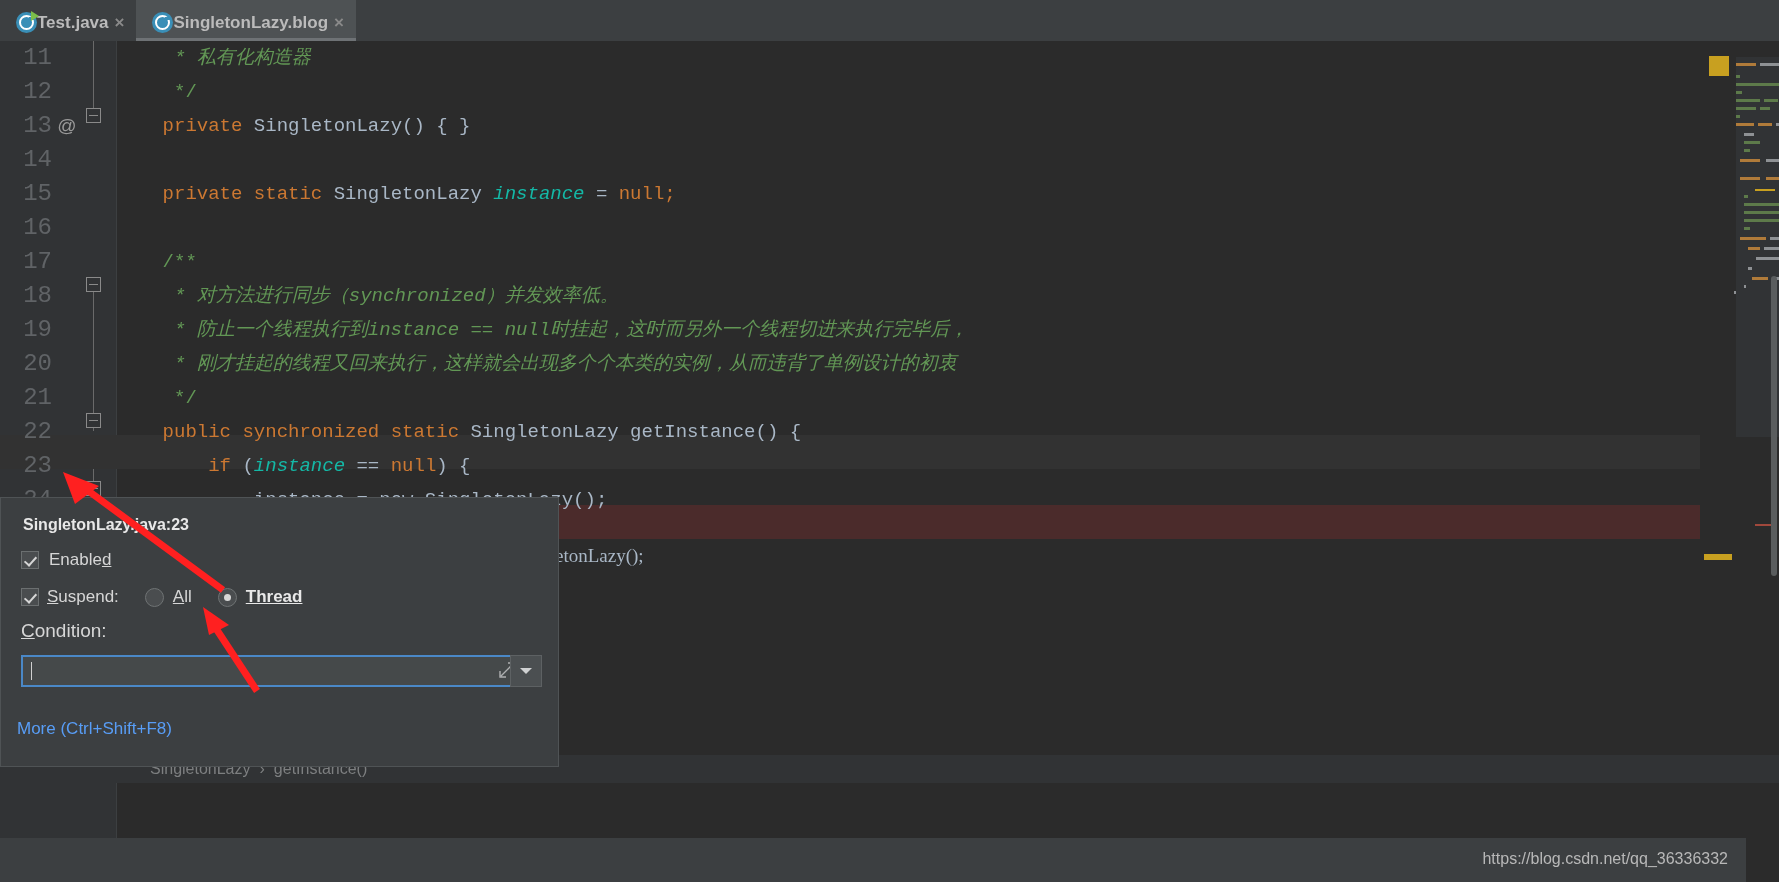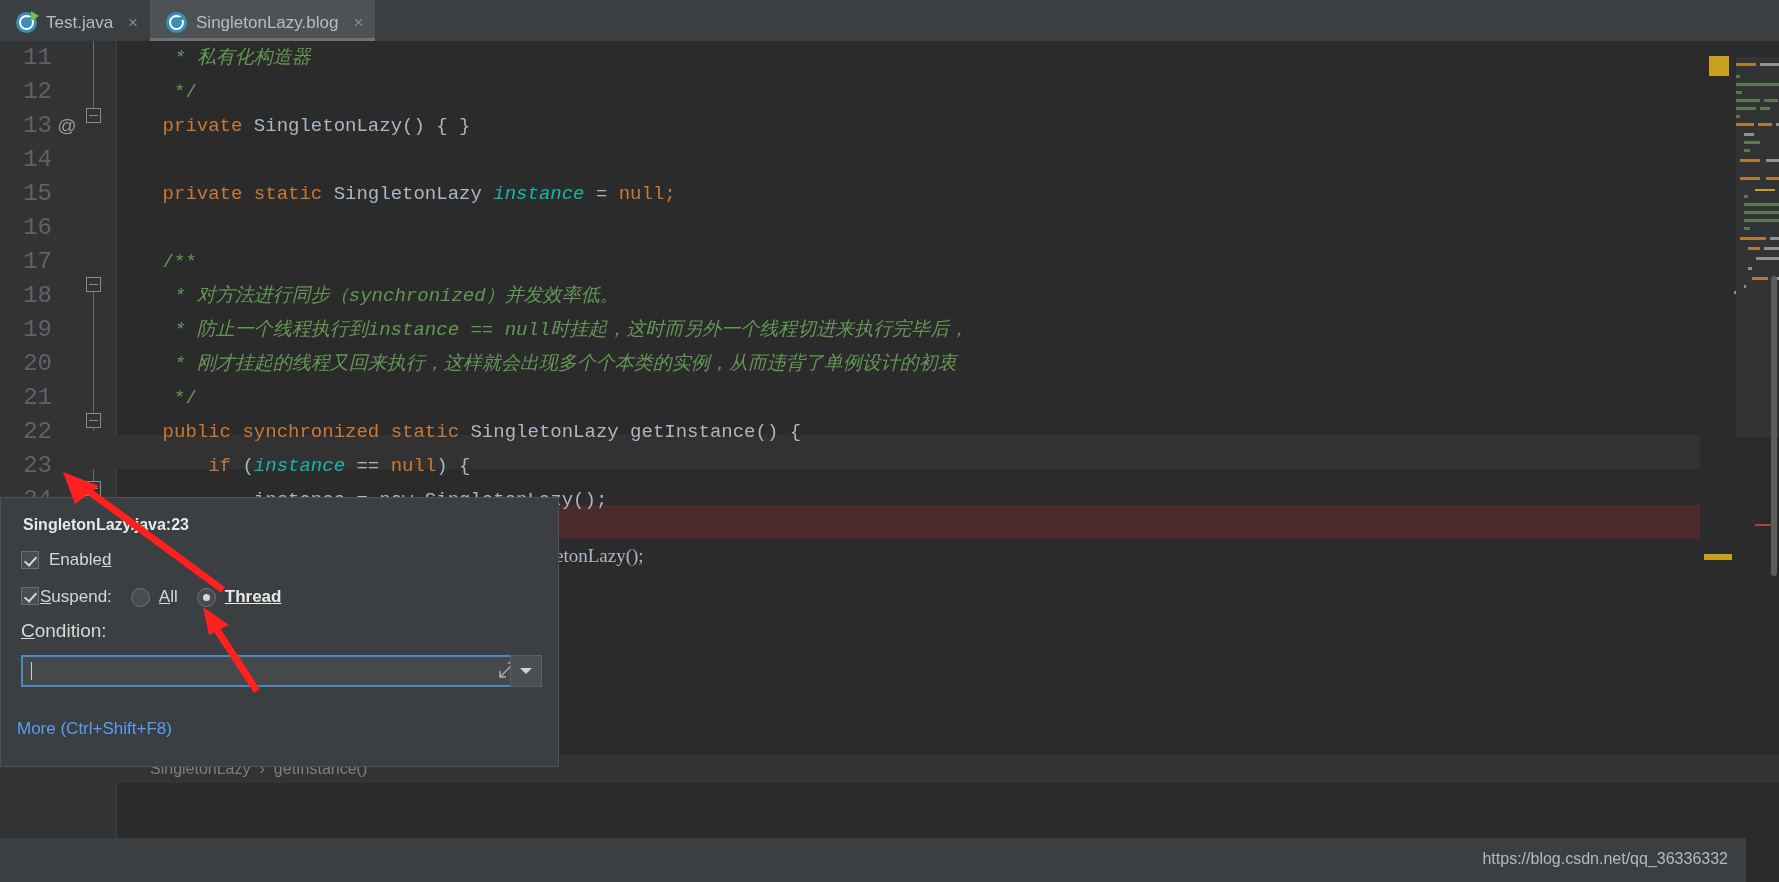--- a/index.html
+++ b/index.html
@@ -2,22 +2,22 @@
 <html><head>
 <meta charset="utf-8">
 <style>
   html,body{margin:0;padding:0;background:#2b2b2b;}
   body{width:1779px;height:882px;position:relative;overflow:hidden;
        font-family:"Liberation Sans",sans-serif;color:#bbbbbb;}
 
   
   .tabbar{position:absolute;left:0;top:0;width:1779px;height:41px;background:#3c3f41;
           display:flex;align-items:flex-end;}
-  .tab{height:41px;display:flex;align-items:center;gap:9px;padding:4px 12px 0 16px;
-       font-size:17px;color:#bbbbbb;box-sizing:border-box;position:relative;}
+  .tab{height:41px;display:flex;align-items:center;padding:4px 12px 0 16px;
+       font-size:17px;color:#bbbbbb;box-sizing:border-box;position:relative;font-weight:bold;}
   .tab.inactive{background:#3c3f41;}
   .tab.active{background:#4e5254;}
   .tab.active::after{content:"";position:absolute;left:0;right:0;bottom:0;height:3px;background:#6e7275;}
   .tab .tlabel{white-space:nowrap;}
   .tab .tclose{color:#8a8a8a;font-size:17px;margin-left:6px;line-height:1;}
   .jicon{width:21px;height:21px;border-radius:50%;position:relative;display:inline-block;flex:0 0 auto;}
   .jicon.blue{background:#3a8fb7;}
   .jicon .ring{position:absolute;left:3px;top:3px;width:15px;height:15px;border-radius:50%;
                border:2.5px solid #ffffff;box-sizing:border-box;}
   .jicon .inner{position:absolute;left:6.5px;top:6.5px;width:8px;height:8px;border-radius:50%;
@@ -63,21 +63,21 @@
   .mm-bar2{position:absolute;left:4px;top:513px;width:28px;height:6px;background:#c8a020;}
   .scrollthumb{position:absolute;right:2px;top:235px;width:6px;height:300px;background:#5a5d5e;border-radius:3px;}
   .marker-y{position:absolute;right:4px;width:20px;height:2px;background:#c8a020;}
   .marker-r{position:absolute;right:4px;width:20px;height:2px;background:#a0483c;}
 
   
   .popup{position:absolute;left:0;top:497px;width:559px;height:270px;background:#3c3f41;
          border:1px solid #4f5355;box-sizing:border-box;z-index:40;}
   .popup-title{position:absolute;left:22px;top:18px;font-size:16px;font-weight:bold;color:#e8e8e8;}
   .row-enabled{position:absolute;left:20px;top:52px;display:flex;align-items:center;gap:10px;}
-  .row-suspend{position:absolute;left:20px;top:89px;display:flex;align-items:flex-start;gap:1px;}
+  .row-suspend{position:absolute;left:20px;top:89px;display:flex;align-items:center;gap:8px;}
   .chk{width:18px;height:18px;border:1px solid #6b6f70;background:#4a4d4f;box-sizing:border-box;
        position:relative;flex:0 0 auto;}
   .chk::after{content:"";position:absolute;left:5px;top:2px;width:5px;height:10px;
               border:solid #d6d6d6;border-width:0 2px 2px 0;transform:rotate(42deg);}
   .lbl{font-size:17px;color:#d6d6d6;}
   .lbl u{text-decoration:underline;}
   .radio{width:19px;height:19px;border-radius:50%;border:1px solid #6f7374;background:#4a4d4f;
          box-sizing:border-box;position:relative;flex:0 0 auto;}
   .radio.on::after{content:"";position:absolute;left:5px;top:5px;width:7px;height:7px;border-radius:50%;
                    background:#d6d6d6;}

